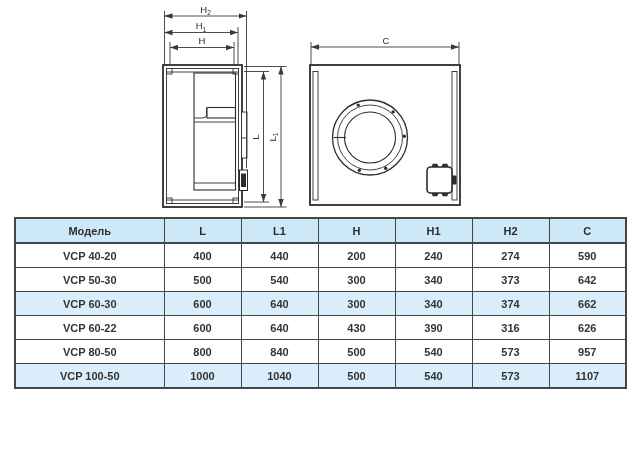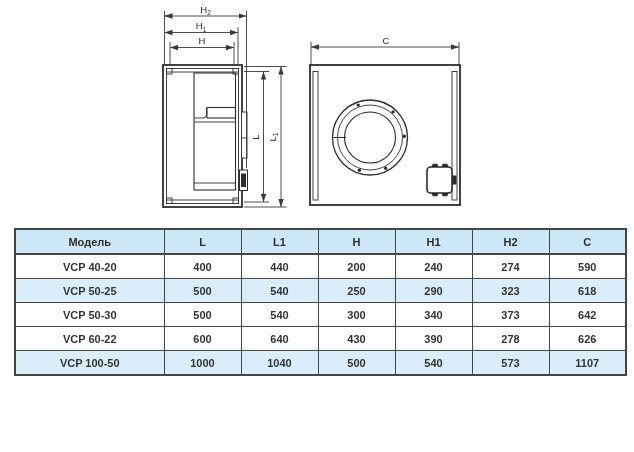--- a/index.html
+++ b/index.html
@@ -1,19 +1,19 @@
 <!DOCTYPE html>
 <html style="--header-bg: #cde8f7; --alt-bg: #d9eefa; --border-c: #454545;"><head>
 <meta charset="utf-8">
 <style>
   html,body{margin:0;padding:0;background:#fff;}
   .page{position:relative;width:634px;height:452px;background:#fff;overflow:hidden;
         font-family:"Liberation Sans",sans-serif;}
   svg text{font-family:"Liberation Sans",sans-serif;fill:#2b2b2b;}
-  .table-wrap{position:absolute;left:14px;top:228px;width:611px;}
+  .table-wrap{position:absolute;left:14px;top:217px;width:611px;}
   table{width:100%;border-collapse:collapse;table-layout:fixed;
         font-size:11px;color:#333;border:2px solid var(--border-c,#454545);}
   col.c-model{width:149px;} col.c-num{width:77px;}
   th,td{border:1px solid var(--border-c,#454545);text-align:center;vertical-align:middle;
         padding:0;height:23px;overflow:hidden;white-space:nowrap;}
   thead th{background:var(--header-bg,#cde8f7);font-weight:bold;height:23px;color:#2e2e2e;
         border-bottom:2px solid var(--border-c,#454545);}
   tbody td{background:#ffffff;font-weight:bold;}
   tbody tr.alt td{background:var(--alt-bg,#d9eefa);}
 </style>
@@ -154,46 +154,55 @@
       <tbody>
           <tr>
             <td>VCP 40-20</td>
             <td>400</td>
             <td>440</td>
             <td>200</td>
             <td>240</td>
             <td>274</td>
             <td>590</td>
           </tr>
-          <tr class="alt">
-            <td>VCP 50-25</td>
-            <td>500</td>
-            <td>540</td>
-            <td>250</td>
-            <td>290</td>
-            <td>323</td>
-            <td>618</td>
-          </tr>
           <tr>
             <td>VCP 50-30</td>
             <td>500</td>
             <td>540</td>
             <td>300</td>
             <td>340</td>
             <td>373</td>
             <td>642</td>
           </tr>
+          <tr class="alt">
+            <td>VCP 60-30</td>
+            <td>600</td>
+            <td>640</td>
+            <td>300</td>
+            <td>340</td>
+            <td>374</td>
+            <td>662</td>
+          </tr>
           <tr>
             <td>VCP 60-22</td>
             <td>600</td>
             <td>640</td>
             <td>430</td>
             <td>390</td>
-            <td>278</td>
+            <td>316</td>
             <td>626</td>
+          </tr>
+          <tr>
+            <td>VCP 80-50</td>
+            <td>800</td>
+            <td>840</td>
+            <td>500</td>
+            <td>540</td>
+            <td>573</td>
+            <td>957</td>
           </tr>
           <tr class="alt">
             <td>VCP 100-50</td>
             <td>1000</td>
             <td>1040</td>
             <td>500</td>
             <td>540</td>
             <td>573</td>
             <td>1107</td>
           </tr>

